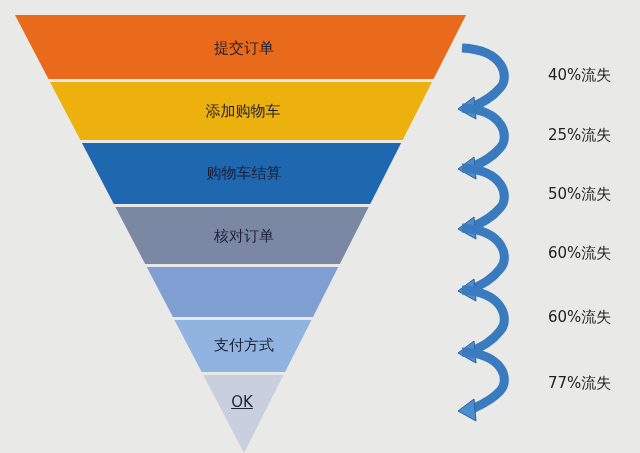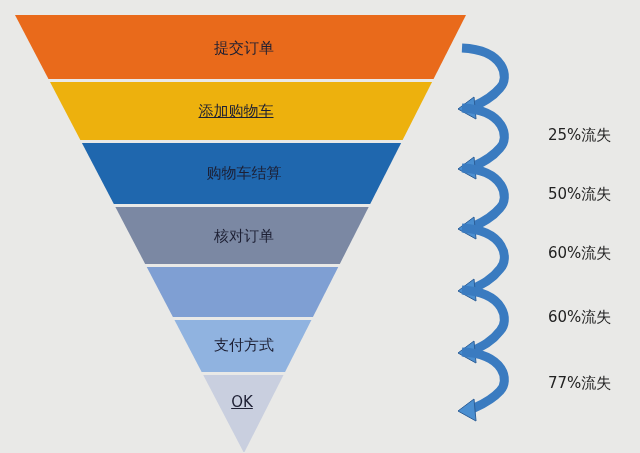--- a/index.html
+++ b/index.html
@@ -52,24 +52,25 @@
         <path d="M462,228 C505,230 510,259 500,269 C490,282 478,286 470,290" fill="none" stroke="#3a7bc0" stroke-width="9" stroke-linecap="butt"></path>
         <polygon points="458,291 474,279 476,301" fill="#4a8ed0" stroke="#2d5f98" stroke-width="1"></polygon>
         <path d="M462,290 C505,292 510,321 500,331 C490,344 478,348 470,352" fill="none" stroke="#3a7bc0" stroke-width="9" stroke-linecap="butt"></path>
         <polygon points="458,353 474,341 476,363" fill="#4a8ed0" stroke="#2d5f98" stroke-width="1"></polygon>
         <path d="M462,352 C505,354 510,381 500,391 C490,402 478,406 470,410" fill="none" stroke="#3a7bc0" stroke-width="9" stroke-linecap="butt"></path>
         <polygon points="458,411 474,399 476,421" fill="#4a8ed0" stroke="#2d5f98" stroke-width="1"></polygon>
       </g>
   </svg>
 
   <div class="layer-label" style="left:144px; top:38px;">提交订单</div>
-  <div class="layer-label" style="left:136px; top:101px;text-decoration:underline;">添加购物车</div>
+  <div class="layer-label" style="left:143px; top:101px;">添加购物车</div>
   <div class="layer-label" style="left:144px; top:163px;">购物车结算</div>
   <div class="layer-label" style="left:144px; top:226px;">核对订单</div>
   <div class="layer-label" style="left:144px; top:335px;">支付方式</div>
   <div class="layer-label" style="left:142px; top:392px;text-decoration:underline;">OK</div>
 
+  <div class="loss-label" style="top:65px;">40%流失</div>
   <div class="loss-label" style="top:125px;">25%流失</div>
   <div class="loss-label" style="top:184px;text-align:center;">50%流失</div>
   <div class="loss-label" style="top:243px;">60%流失</div>
   <div class="loss-label" style="top:307px;">60%流失</div>
   <div class="loss-label" style="top:373px;">77%流失</div>
 </div>
 
 </body></html>

